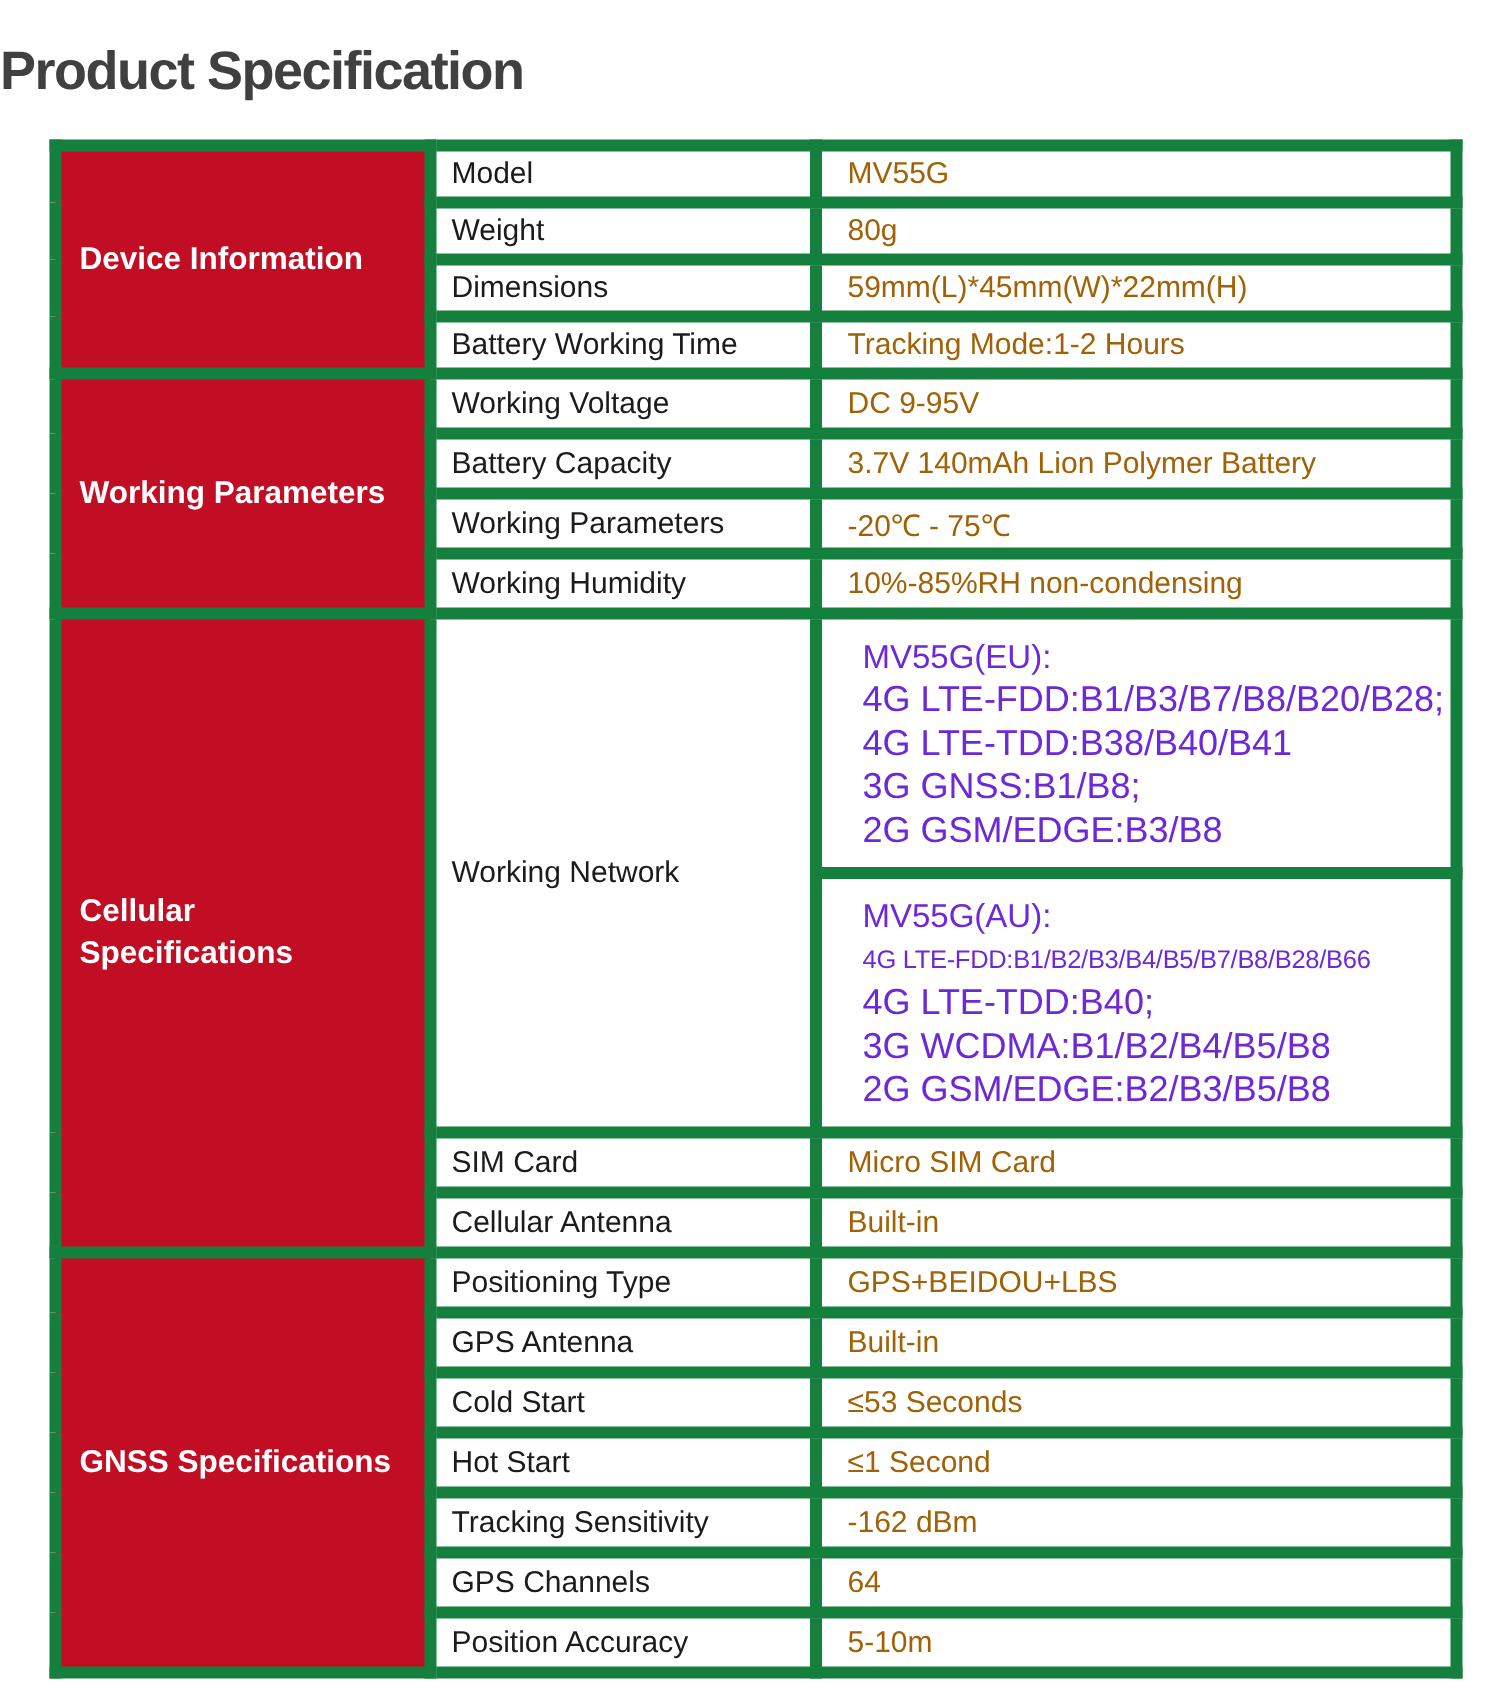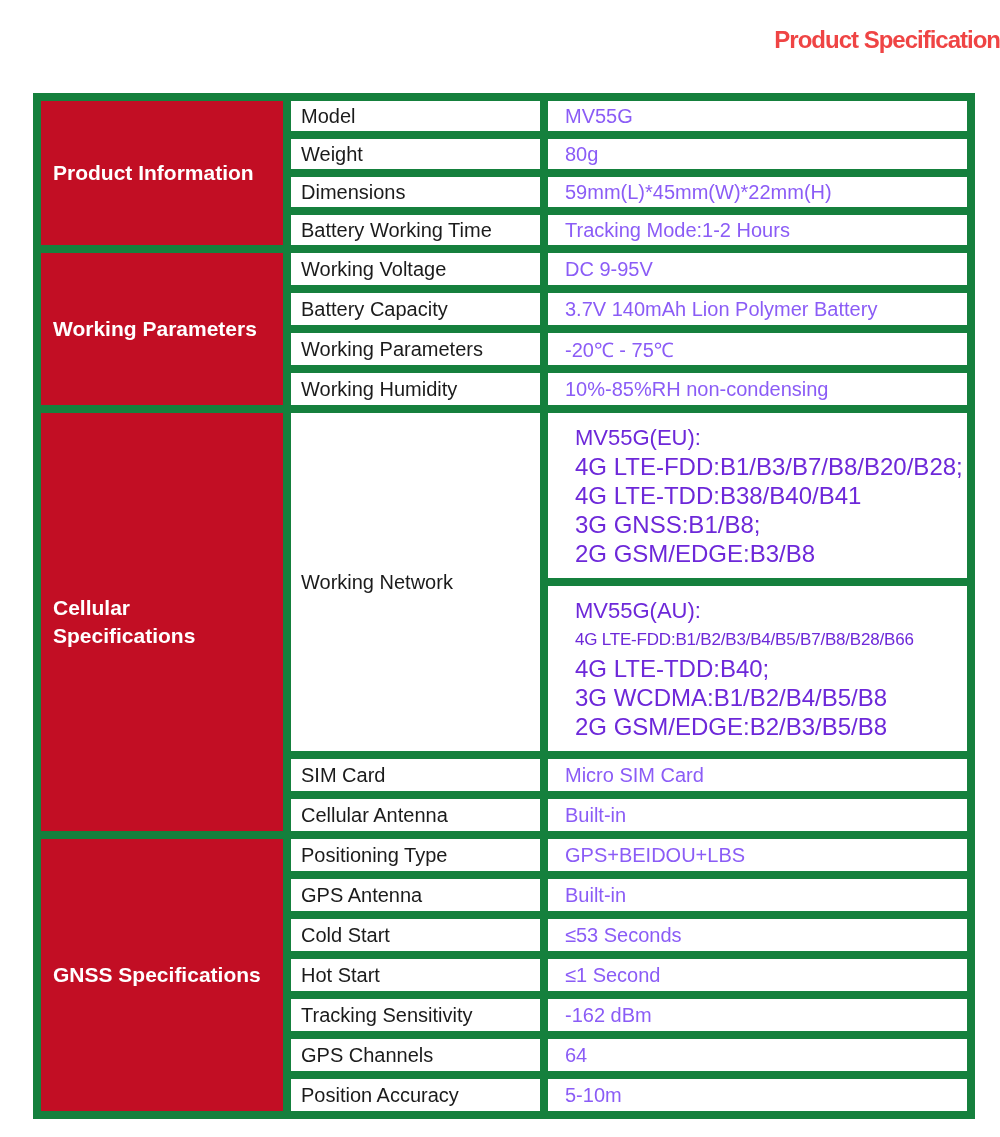--- a/index.html
+++ b/index.html
@@ -6,25 +6,25 @@
   html, body { background: #ffffff; }
   body {
     width: 1000px; height: 1137px;
     font-family: "Liberation Sans", sans-serif;
     color: #151515;
     position: relative;
     overflow: hidden;
   }
   .page-title {
     margin-top: 26px;
-    text-align: right;
-    font-size: 24px;
+    text-align: left;
+    font-size: 36px;
     font-weight: bold;
     letter-spacing: -1px;
-    color: #ef4444;
+    color: #404040;
   }
   table.spec-table {
     position: absolute;
     left: 33px;
     top: 93px;
     width: 934px;
     border-collapse: collapse;
     table-layout: fixed;
   }
   col.c1 { width: 250px; }
@@ -49,21 +49,21 @@
   td.param {
     font-size: 20px;
     padding-left: 10px;
     padding-right: 4px;
     color: #1b1b1b;
   }
   td.value {
     font-size: 20px;
     padding-left: 17px;
     padding-right: 4px;
-    color: #8b5cf6;
+    color: #a16207;
   }
   tr.h38 { height: 38px; }
   tr.h40 { height: 40px; }
   tr.hEU { height: 159px; }
   tr.hAU { height: 168px; }
   td.network {
     padding: 10px 4px 10px 27px;
     color: #6d28d9;
   }
   .net-title {
@@ -86,21 +86,21 @@
 
 <table class="spec-table">
   <colgroup>
       <col class="c1">
       <col class="c2">
       <col class="c3">
     </colgroup>
   <tbody>
 
     <tr class="h38">
-      <th class="sec" rowspan="4">Product Information</th>
+      <th class="sec" rowspan="4">Device Information</th>
       <td class="param">Model</td>
       <td class="value">MV55G</td>
     </tr>
     <tr class="h38">
       <td class="param">Weight</td>
       <td class="value">80g</td>
     </tr>
     <tr class="h38">
       <td class="param">Dimensions</td>
       <td class="value">59mm(L)*45mm(W)*22mm(H)</td>

